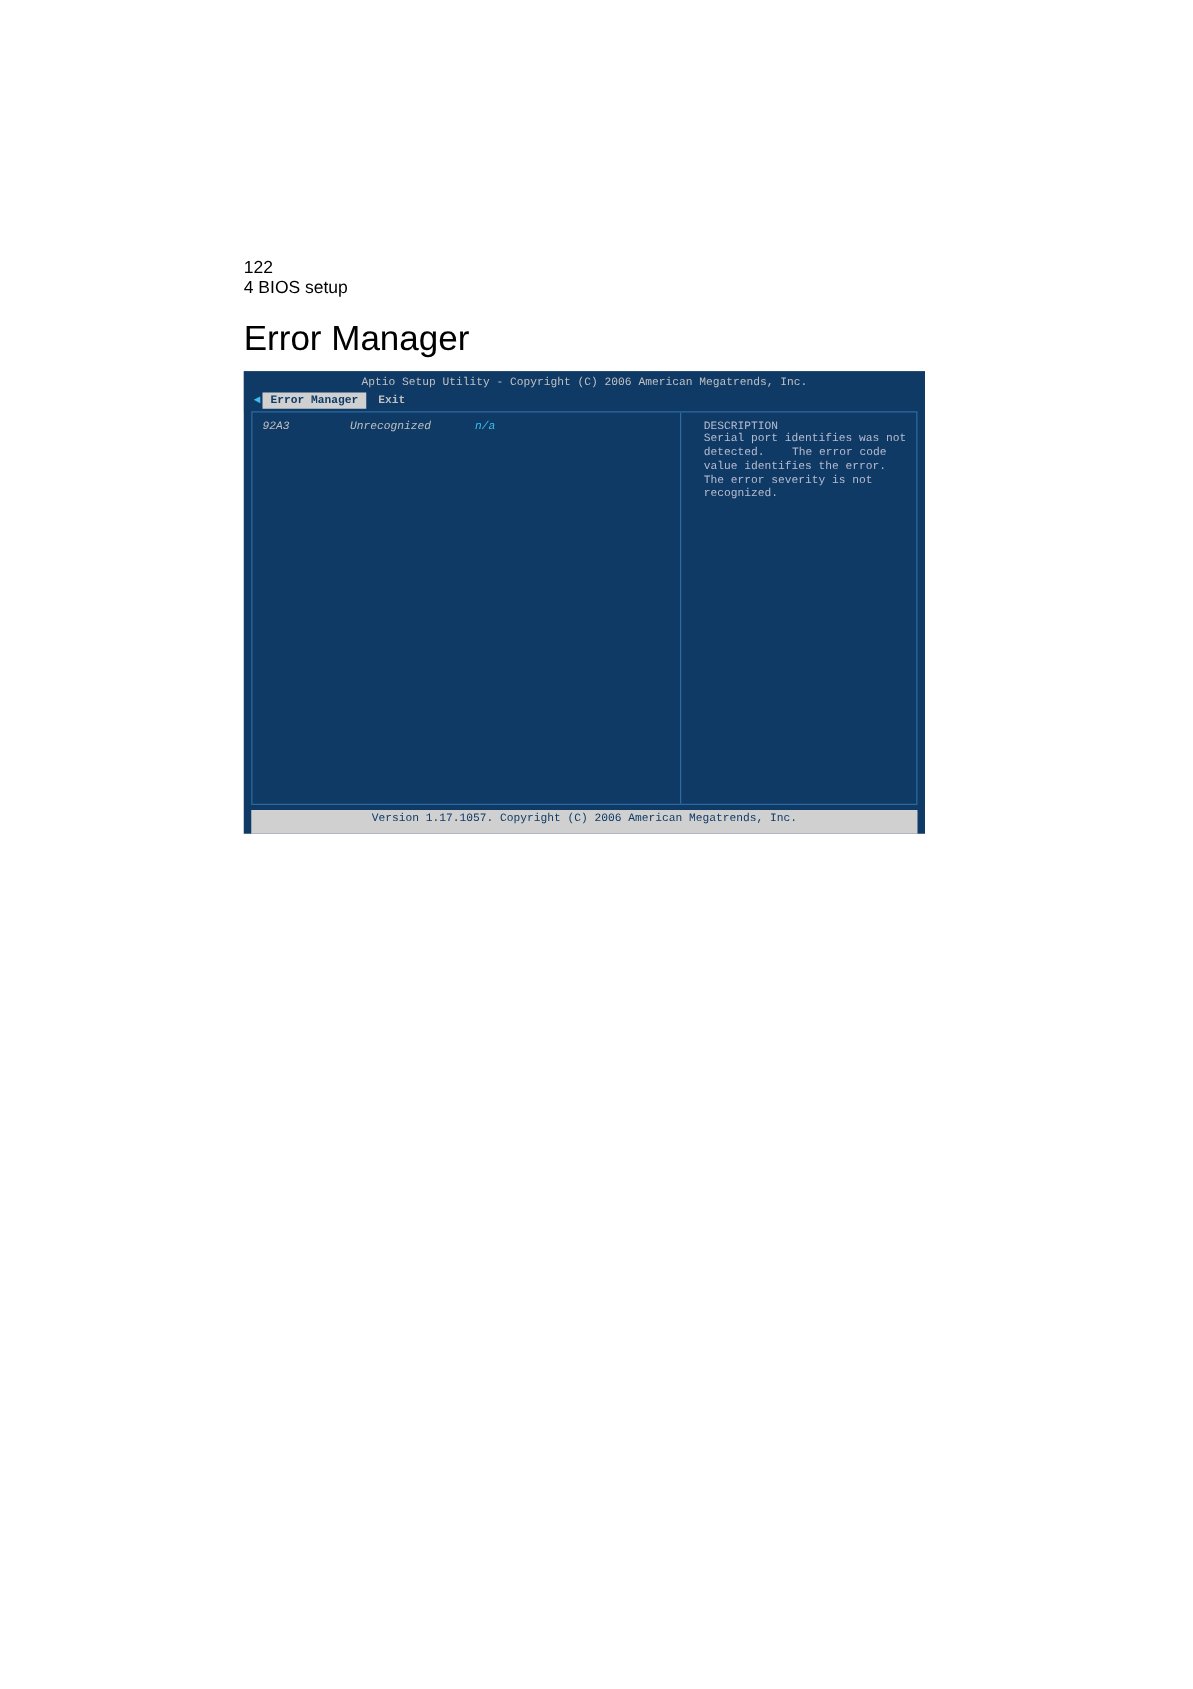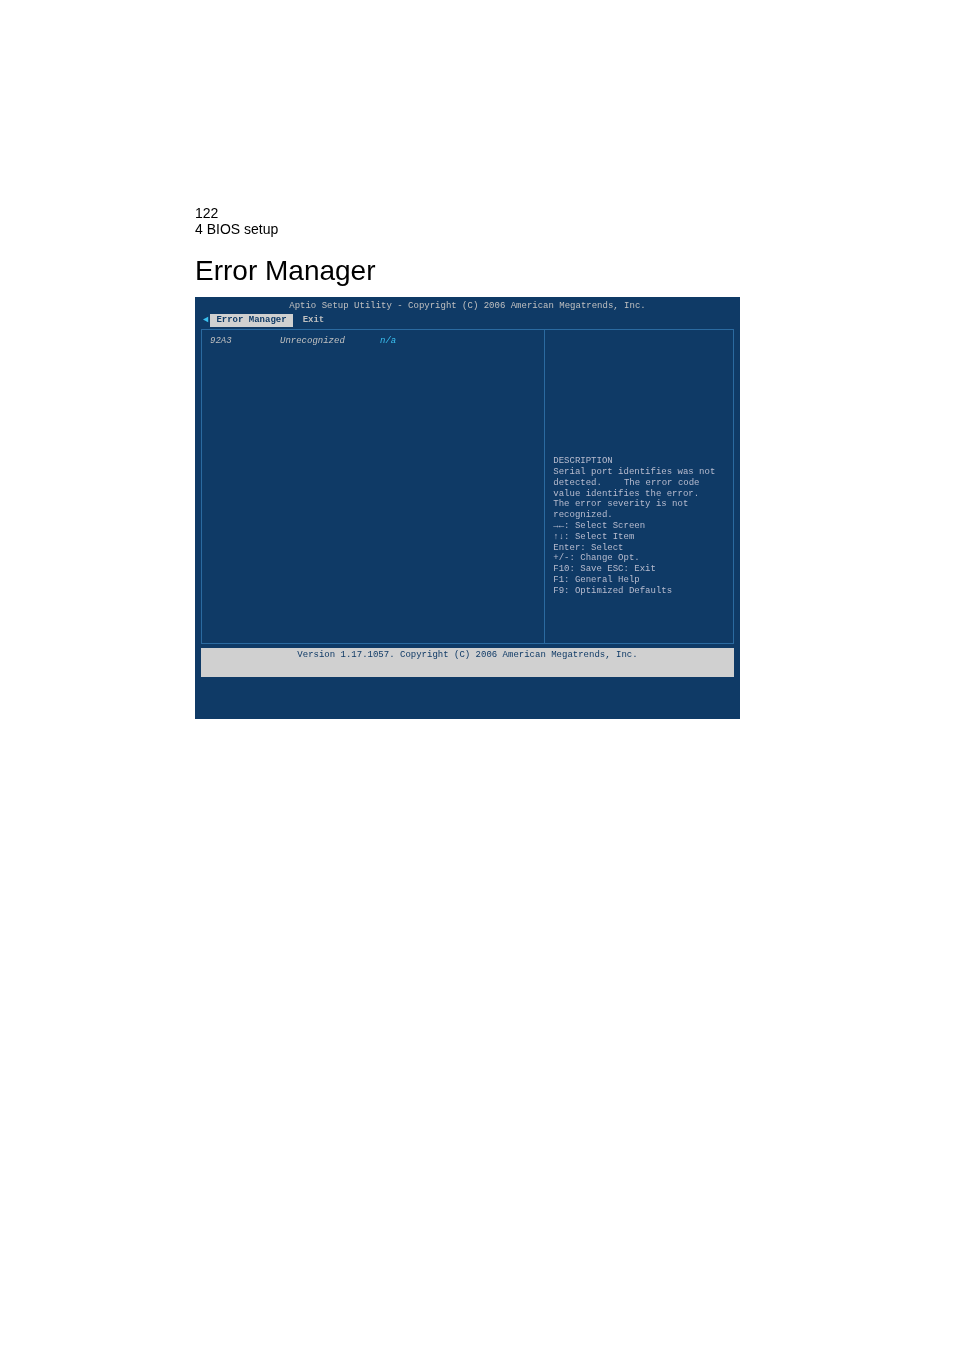--- a/index.html
+++ b/index.html
@@ -34,21 +34,21 @@
   }
   .body-text {
     font-size: 14px;
     line-height: 1.35;
     color: #000;
     margin-bottom: 14px;
   }
   
   .bios {
     width: 545px;
-    height: 422px;
+    height: 370px;
     background: #0f3a66;
     font-family: "Courier New", monospace;
     font-size: 9px;
     line-height: 1.2;
     color: #c0c0c0;
     position: relative;
     overflow: hidden;
   }
   .bios-top {
     background: #0f3a66;
@@ -93,21 +93,21 @@
     color: #c0c0c0;
     font-style: italic;
   }
   .bios-left-row .col1 { width: 70px; }
   .bios-left-row .col2 { width: 100px; }
   .bios-left-row .col3 { flex: 1; color: #3ac0f0; }
   .bios-right {
     flex: 1;
     padding: 6px 8px;
     display: flex;
-    flex-direction: column;
+    flex-direction: row;
     justify-content: flex-end;
   }
   .bios-right .desc {
     color: #b8bccf;
   }
   .bios-right .desc .sp { display:inline-block; width:22px; }
   .bios-right .help {
     color: #b8bccf;
     margin-bottom: 40px;
   }
@@ -152,27 +152,18 @@
         <div class="desc">
           <div>DESCRIPTION</div>
           <div>Serial port identifies was not</div>
           <div>
             <span>detected.</span><span class="sp"></span><span>The error code</span>
           </div>
           <div>value identifies the error.</div>
           <div>The error severity is not</div>
           <div>recognized.</div>
         </div>
-        <div class="help">
-          <div>→←: Select Screen</div>
-          <div>↑↓: Select Item</div>
-          <div>Enter: Select</div>
-          <div>+/-: Change Opt.</div>
-          <div>F10: Save  ESC: Exit</div>
-          <div>F1: General Help</div>
-          <div>F9: Optimized Defaults</div>
-        </div>
       </div>
     </div>
     <div class="bios-footer">Version 1.17.1057. Copyright (C) 2006 American Megatrends, Inc.</div>
   </div>
 
 </div>
 
 </body></html>

